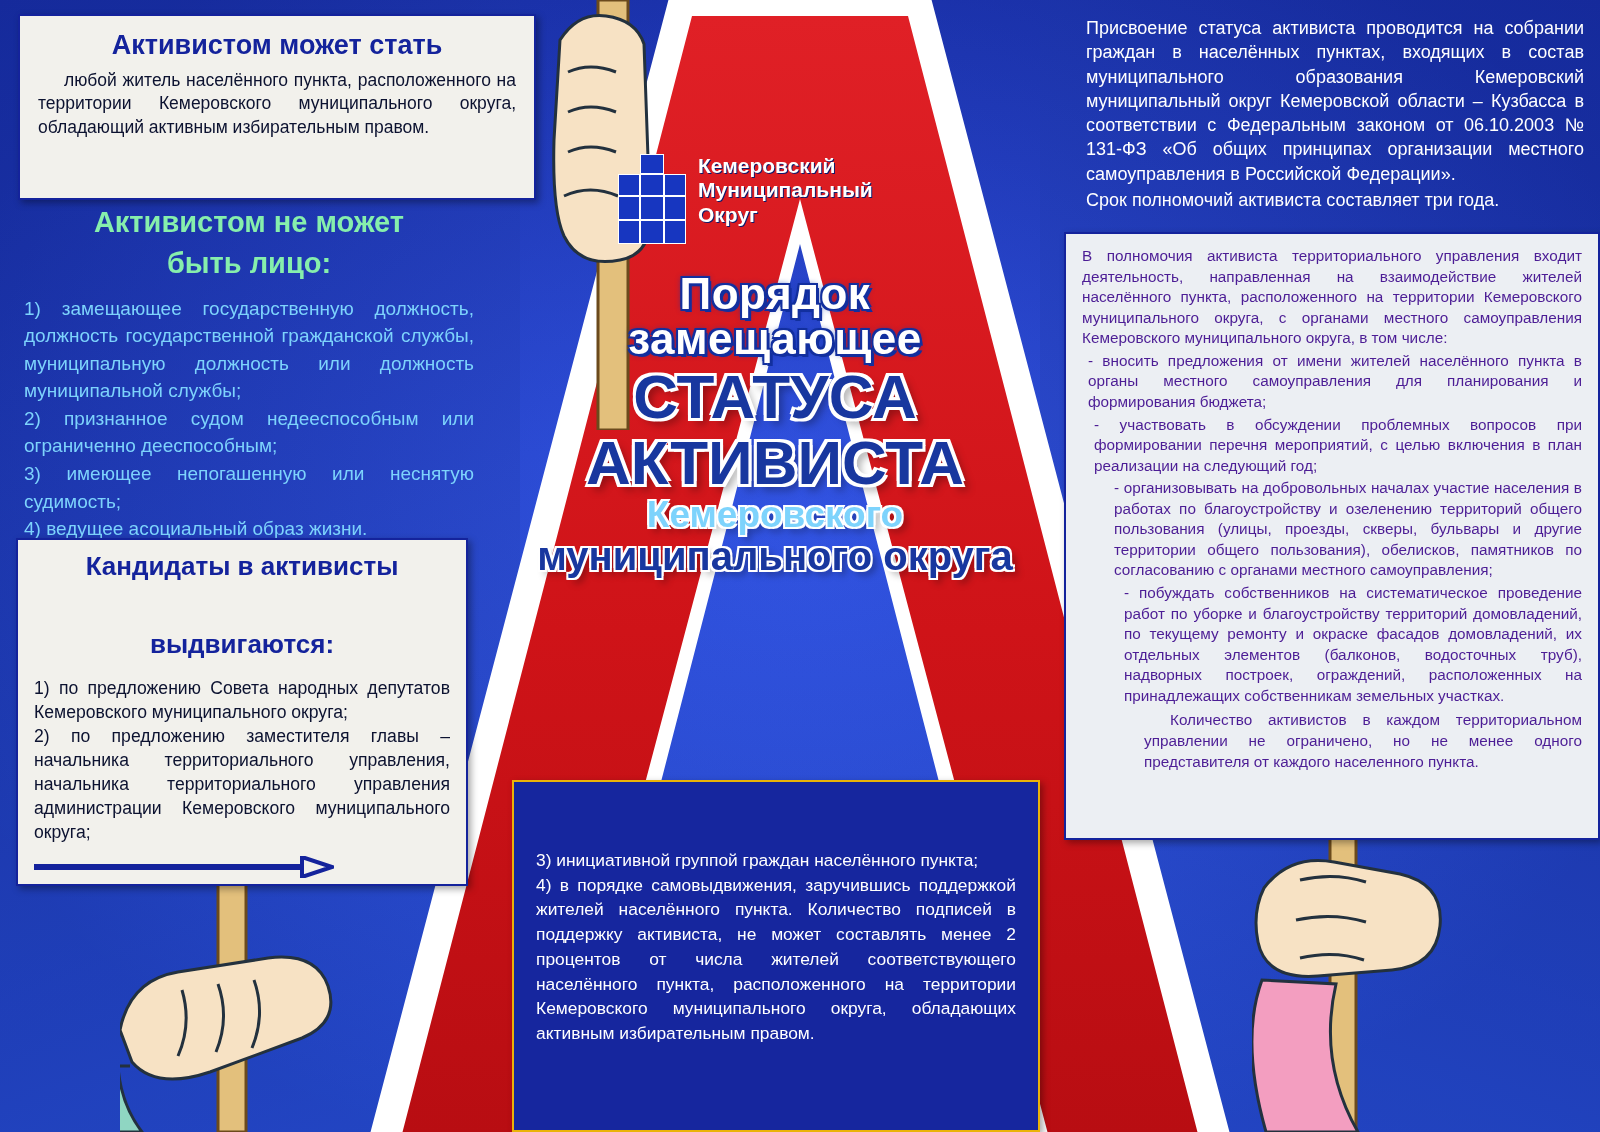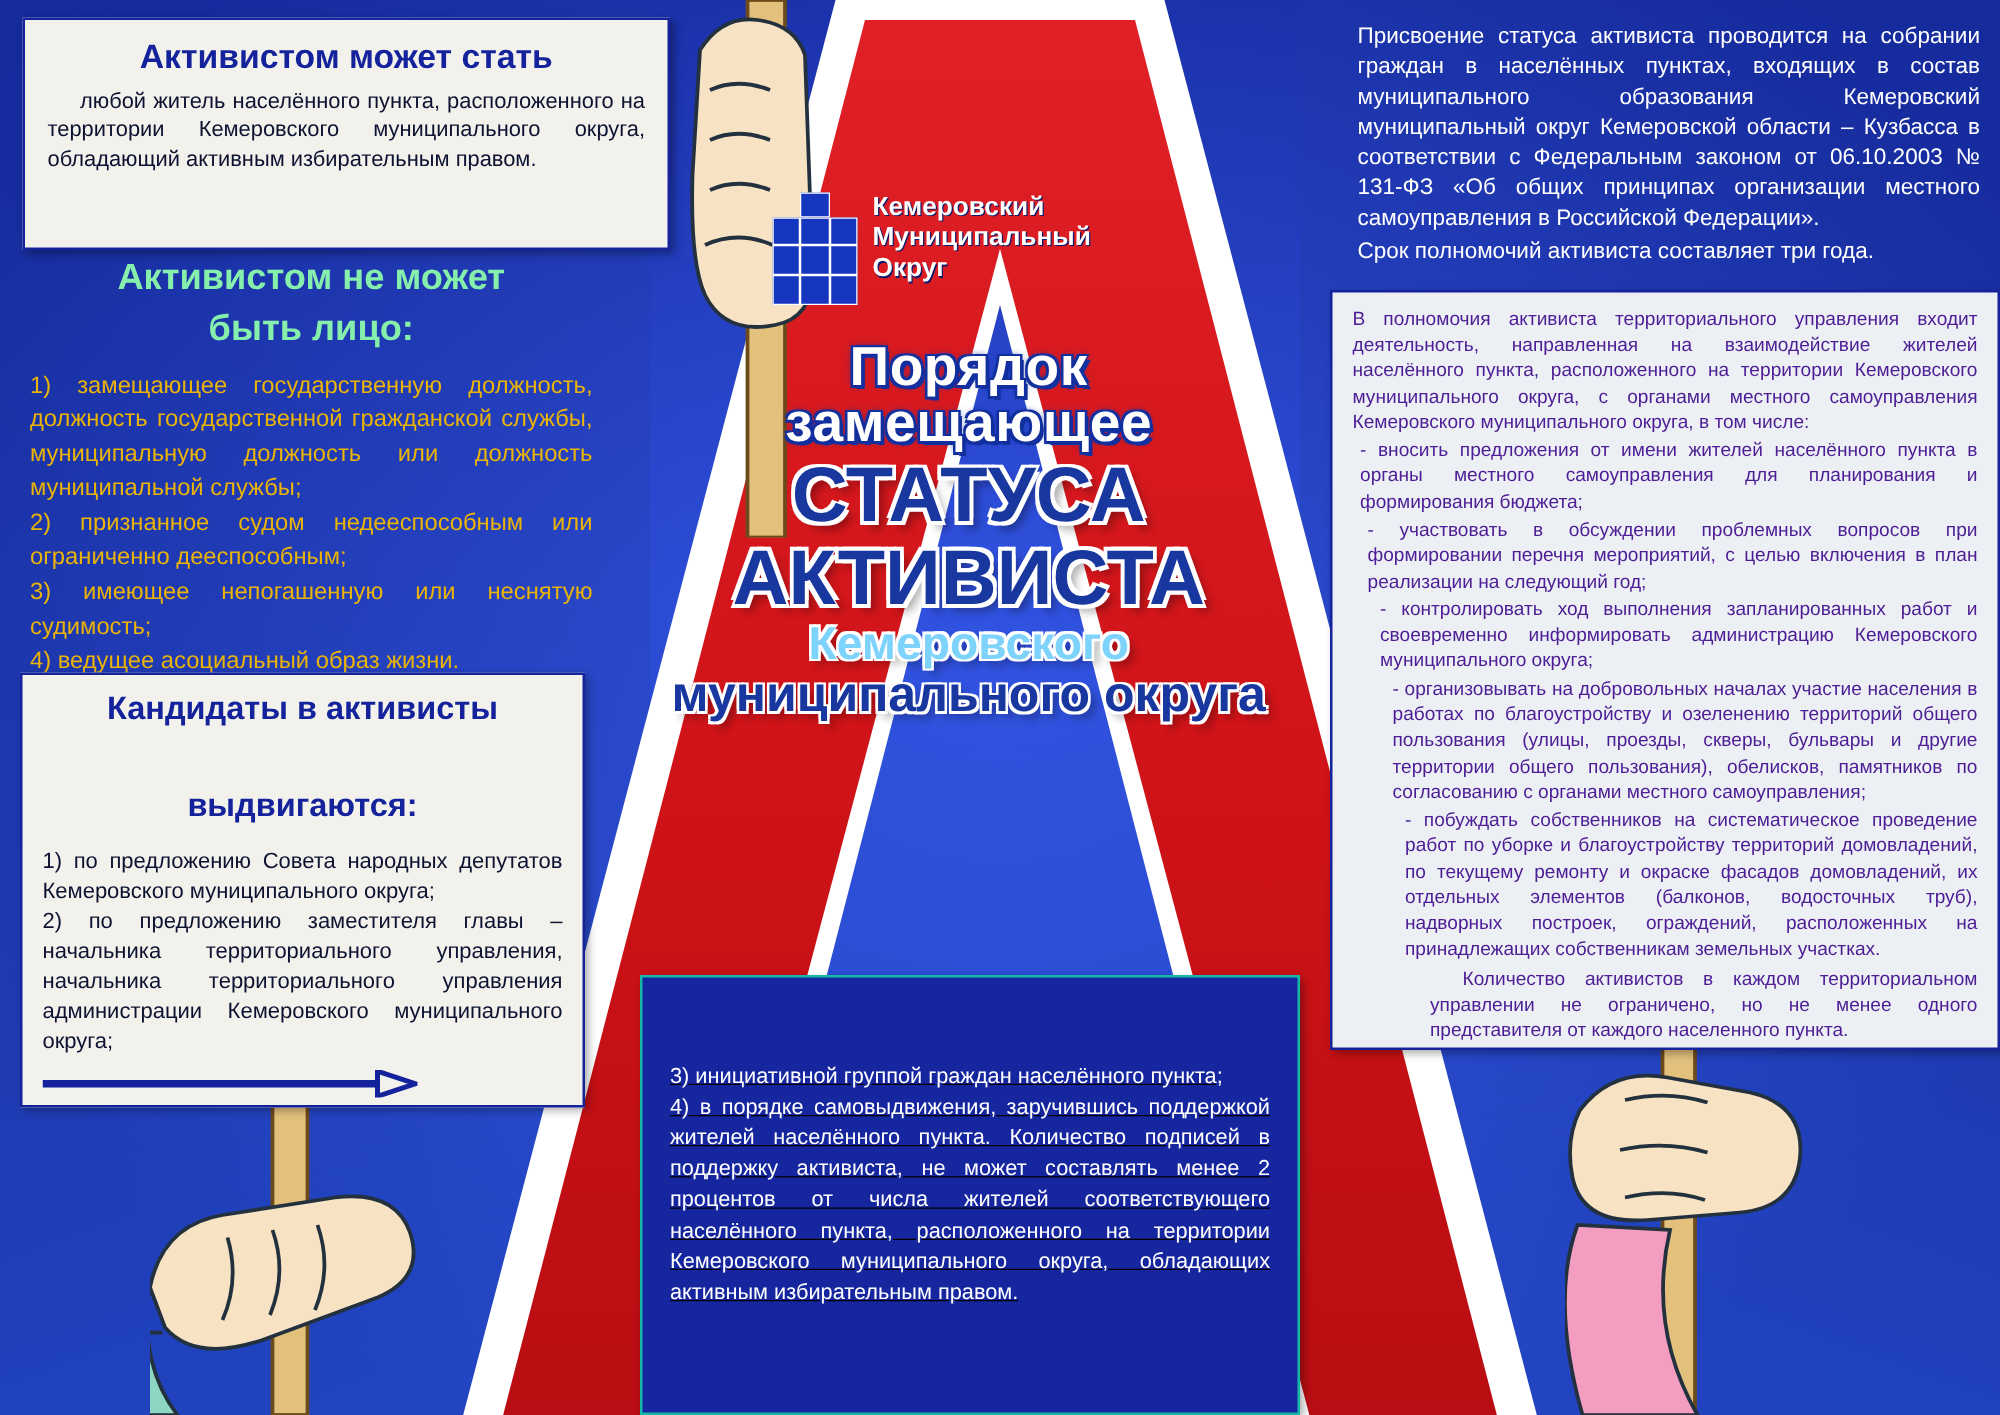--- a/index.html
+++ b/index.html
@@ -19,37 +19,37 @@
     position:absolute;left:370px;top:-6px;width:860px;height:1140px;
   }
   .letter-a svg{display:block;}
 
   
   .hand{position:absolute;}
 
   
   .panel{position:absolute;box-sizing:border-box;}
   .panel-white{background:#f2f1ec;border:2px solid #14239c;box-shadow:3px 3px 7px rgba(0,0,0,.35);}
-  .panel-dark{background:#16269e;border:2px solid #14b8a6;box-shadow:3px 3px 7px rgba(0,0,0,.35);text-decoration:underline;}
+  .panel-dark{background:#16269e;border:2px solid #eab308;box-shadow:3px 3px 7px rgba(0,0,0,.35);}
   .panel-lightblue{background:#eef1f6;border:2px solid #14239c;box-shadow:3px 3px 7px rgba(0,0,0,.35);}
 
   h2.head{margin:0 0 8px 0;font-size:26px;font-weight:bold;color:#14239c;text-align:center;line-height:1.15;}
   h2.head-white{color:#ffffff;}
   p.body{margin:0;font-size:17.5px;line-height:1.34;color:#0c1230;text-align:justify;}
   p.body-white{color:#ffffff;}
   p.small{font-size:16.2px;line-height:1.33;}
   .indent{text-indent:26px;}
 
   
   #p-top-left{left:18px;top:14px;width:518px;height:186px;padding:14px 18px 10px 18px;}
   #p-top-left h2{font-size:27px;text-align:center;}
   
   #p-left-dark{left:14px;top:200px;width:470px;height:330px;padding:6px 10px 0 10px;}
   #p-left-dark h2{font-size:29px;color:#86efac;}
-  #p-left-dark p{color:#eab308;font-size:19px;line-height:1.45;text-align:justify;}
+  #p-left-dark p{color:#7dd3fc;font-size:19px;line-height:1.45;text-align:justify;}
   
   #p-left-bottom{left:16px;top:538px;width:452px;height:348px;padding:12px 16px 10px 16px;}
   #p-left-bottom h2{font-size:26px;}
   #p-left-bottom p{font-size:17.6px;line-height:1.37;}
   .arrow-wrap{margin-top:12px;height:22px;position:relative;}
   
   #p-top-right{left:1070px;top:2px;width:530px;height:195px;padding:14px 16px;}
   #p-top-right p{color:#ffffff;font-size:18px;line-height:1.35;text-align:justify;}
   
   #p-right{left:1064px;top:232px;width:536px;height:608px;padding:12px 16px 10px 16px;background:#eceff3;}
@@ -196,17 +196,16 @@
 
 <div class="panel" id="p-top-right">
   <p class="body body-white">Присвоение статуса активиста проводится на собрании граждан в населённых пунктах, входящих в состав муниципального образования Кемеровский муниципальный округ Кемеровской области – Кузбасса в соответствии с Федеральным законом от 06.10.2003 № 131-ФЗ «Об общих принципах организации местного самоуправления в Российской Федерации».</p>
   <p class="body body-white" style="margin-top:2px;">Срок полномочий активиста составляет три года.</p>
 </div>
 
 <div class="panel panel-lightblue" id="p-right">
   <p class="body small">В полномочия активиста территориального управления входит деятельность, направленная на взаимодействие жителей населённого пункта, расположенного на территории Кемеровского муниципального округа, с органами местного самоуправления Кемеровского муниципального округа, в том числе:</p>
   <p class="body small" style="margin-top:2px;padding-left:6px;">- вносить предложения от имени жителей населённого пункта в органы местного самоуправления для планирования и формирования бюджета;</p>
   <p class="body small" style="margin-top:2px;padding-left:12px;">- участвовать в обсуждении проблемных вопросов при формировании перечня мероприятий, с целью включения в план реализации на следующий год;</p>
-  <p class="body small" style="margin-top:2px;padding-left:22px;">- контролировать ход выполнения запланированных работ и своевременно информировать администрацию Кемеровского муниципального округа;</p>
   <p class="body small" style="margin-top:2px;padding-left:32px;">- организовывать на добровольных началах участие населения в работах по благоустройству и озеленению территорий общего пользования (улицы, проезды, скверы, бульвары и другие территории общего пользования), обелисков, памятников по согласованию с органами местного самоуправления;</p>
   <p class="body small" style="margin-top:2px;padding-left:42px;">- побуждать собственников на систематическое проведение работ по уборке и благоустройству территорий домовладений, по текущему ремонту и окраске фасадов домовладений, их отдельных элементов (балконов, водосточных труб), надворных построек, ограждений, расположенных на принадлежащих собственникам земельных участках.</p>
   <p class="body small indent" style="margin-top:4px;padding-left:62px;">Количество активистов в каждом территориальном управлении не ограничено, но не менее одного представителя от каждого населенного пункта.</p>
 </div>
 
 </body></html>

